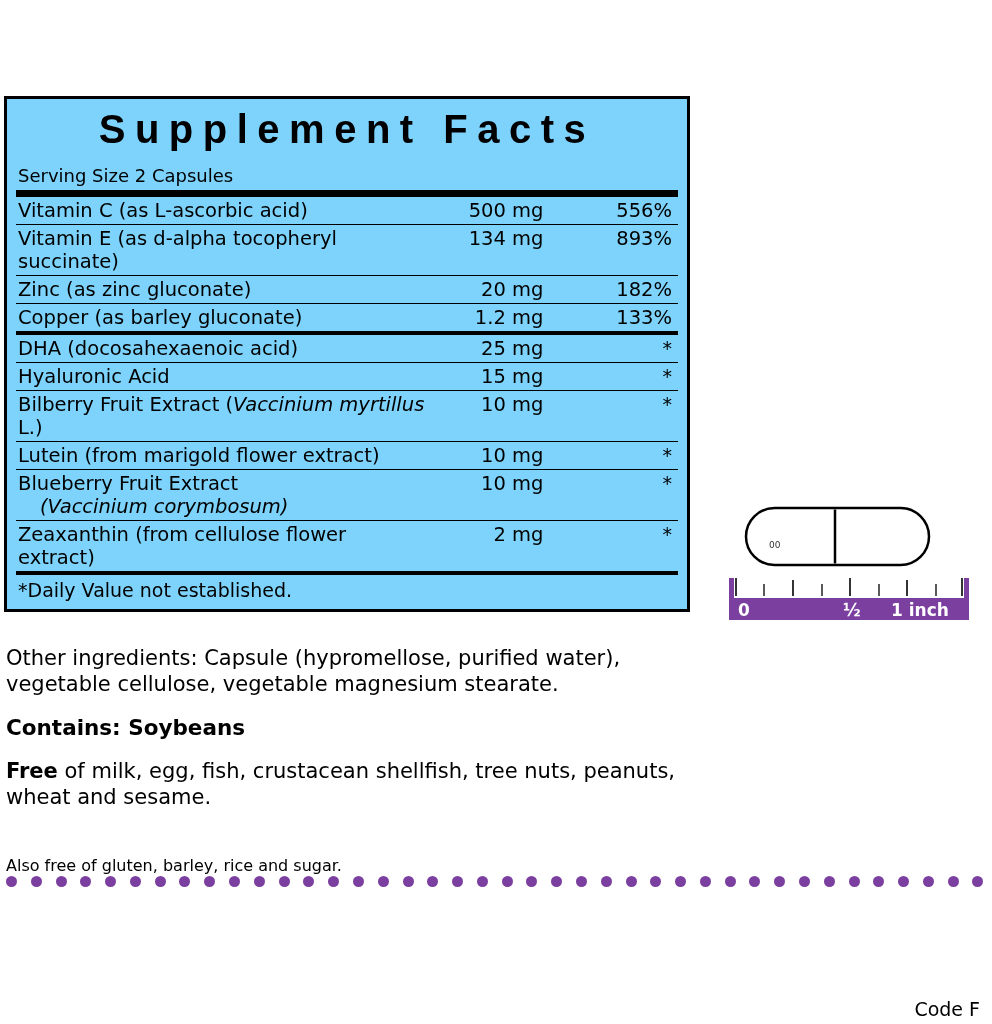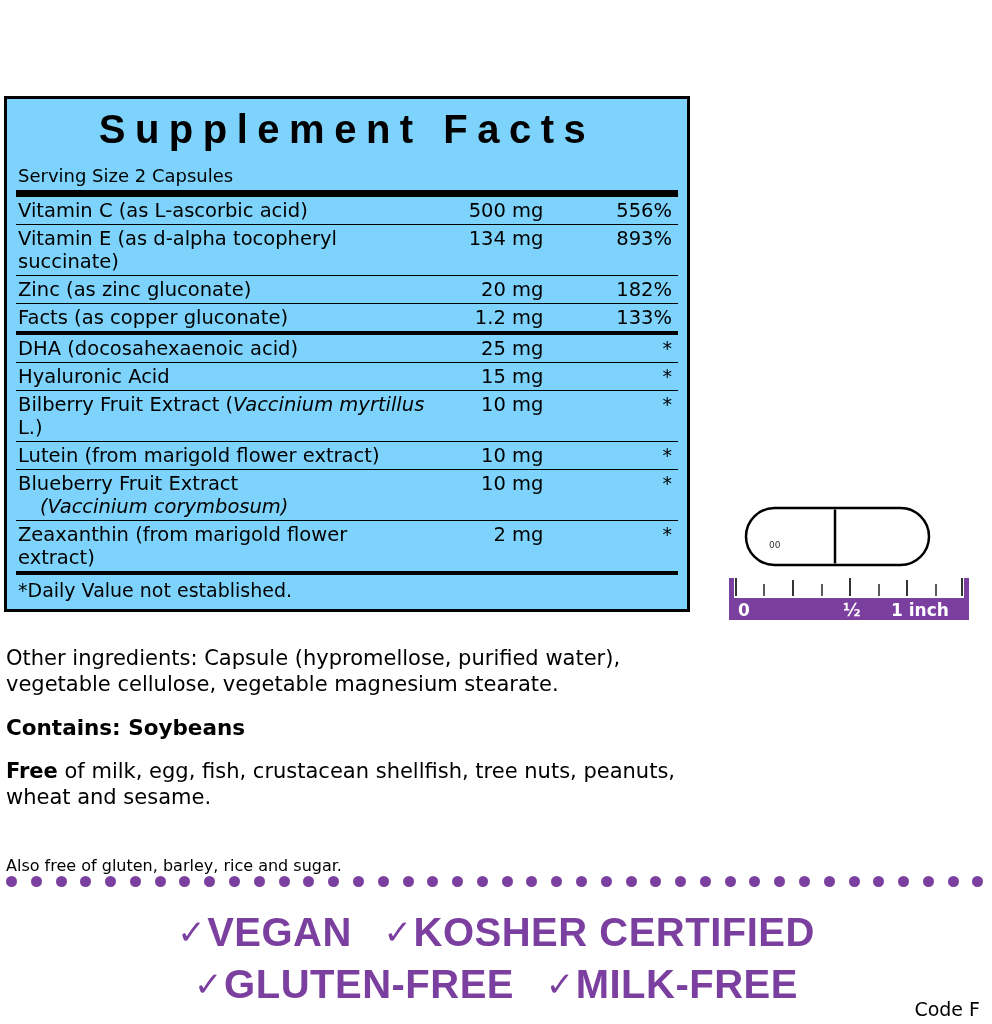--- a/index.html
+++ b/index.html
@@ -219,21 +219,21 @@
           <td class="col-name">Vitamin E (as d-alpha tocopheryl succinate)</td>
           <td class="col-amount">134 mg</td>
           <td class="col-dv">893%</td>
         </tr>
         <tr class="line">
           <td class="col-name">Zinc (as zinc gluconate)</td>
           <td class="col-amount">20 mg</td>
           <td class="col-dv">182%</td>
         </tr>
         <tr class="line-thick">
-          <td class="col-name">Facts (as copper gluconate)</td>
+          <td class="col-name">Copper (as barley gluconate)</td>
           <td class="col-amount">1.2 mg</td>
           <td class="col-dv">133%</td>
         </tr>
 
         <tr class="line">
           <td class="col-name">DHA (docosahexaenoic acid)</td>
           <td class="col-amount">25 mg</td>
           <td class="col-dv star">*</td>
         </tr>
         <tr class="line">
@@ -250,21 +250,21 @@
           <td class="col-name">Lutein (from marigold flower extract)</td>
           <td class="col-amount">10 mg</td>
           <td class="col-dv star">*</td>
         </tr>
         <tr class="line">
           <td class="col-name"><span>Blueberry Fruit Extract</span><span class="italic subline">(Vaccinium corymbosum)</span></td>
           <td class="col-amount">10 mg</td>
           <td class="col-dv star">*</td>
         </tr>
         <tr class="line-thick">
-          <td class="col-name">Zeaxanthin (from marigold flower extract)</td>
+          <td class="col-name">Zeaxanthin (from cellulose flower extract)</td>
           <td class="col-amount">2 mg</td>
           <td class="col-dv star">*</td>
         </tr>
       </tbody>
     </table>
 
     <div class="sf-footnote">*Daily Value not established.</div>
   </div>
 
   <div class="capsule-area">
@@ -341,25 +341,15 @@
       <span class="dot"></span>
       <span class="dot"></span>
       <span class="dot"></span>
       <span class="dot"></span>
       <span class="dot"></span>
       <span class="dot"></span>
       <span class="dot"></span>
       <span class="dot"></span>
   </div>
 
-  <div class="claims">
-    <div class="claims-row">
-      <span class="claim"><span class="check">✓</span><span>VEGAN</span></span>
-      <span class="claim"><span class="check">✓</span><span>KOSHER CERTIFIED</span></span>
-    </div>
-    <div class="claims-row">
-      <span class="claim"><span class="check">✓</span><span>GLUTEN-FREE</span></span>
-      <span class="claim"><span class="check">✓</span><span>MILK-FREE</span></span>
-    </div>
-  </div>
 
   <div class="code-f">Code F</div>
 </div>
 
 </body></html>

